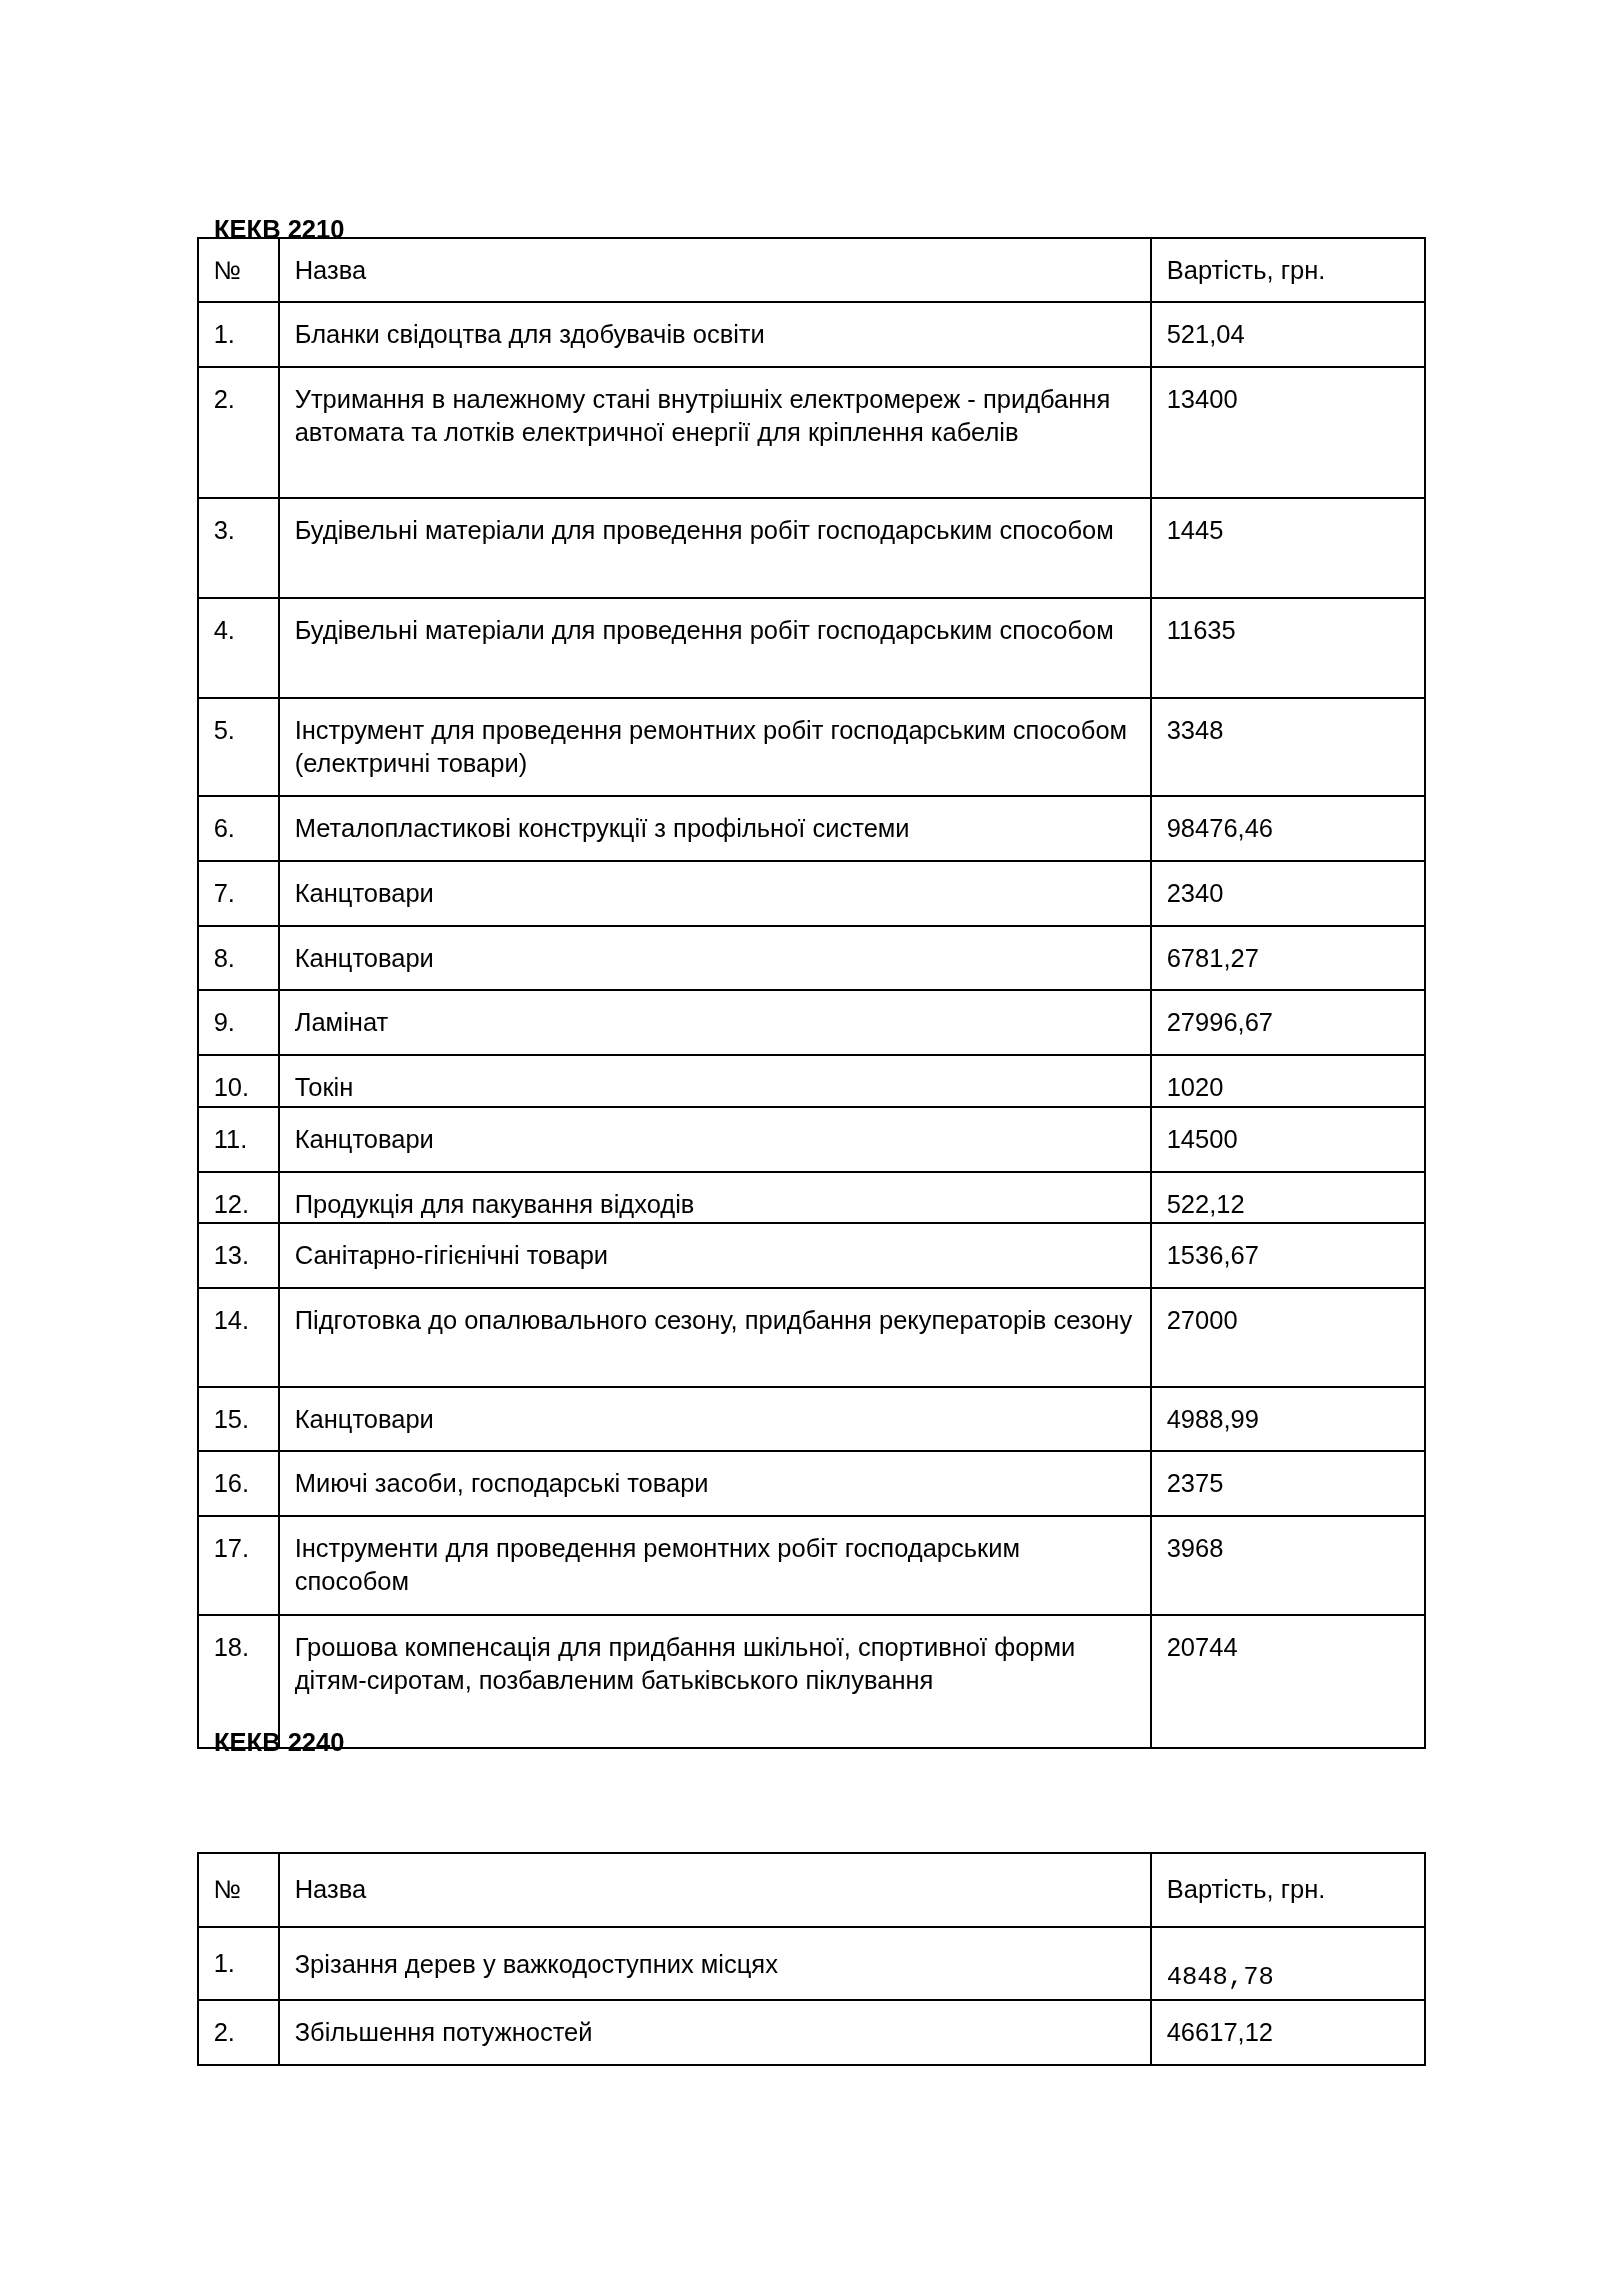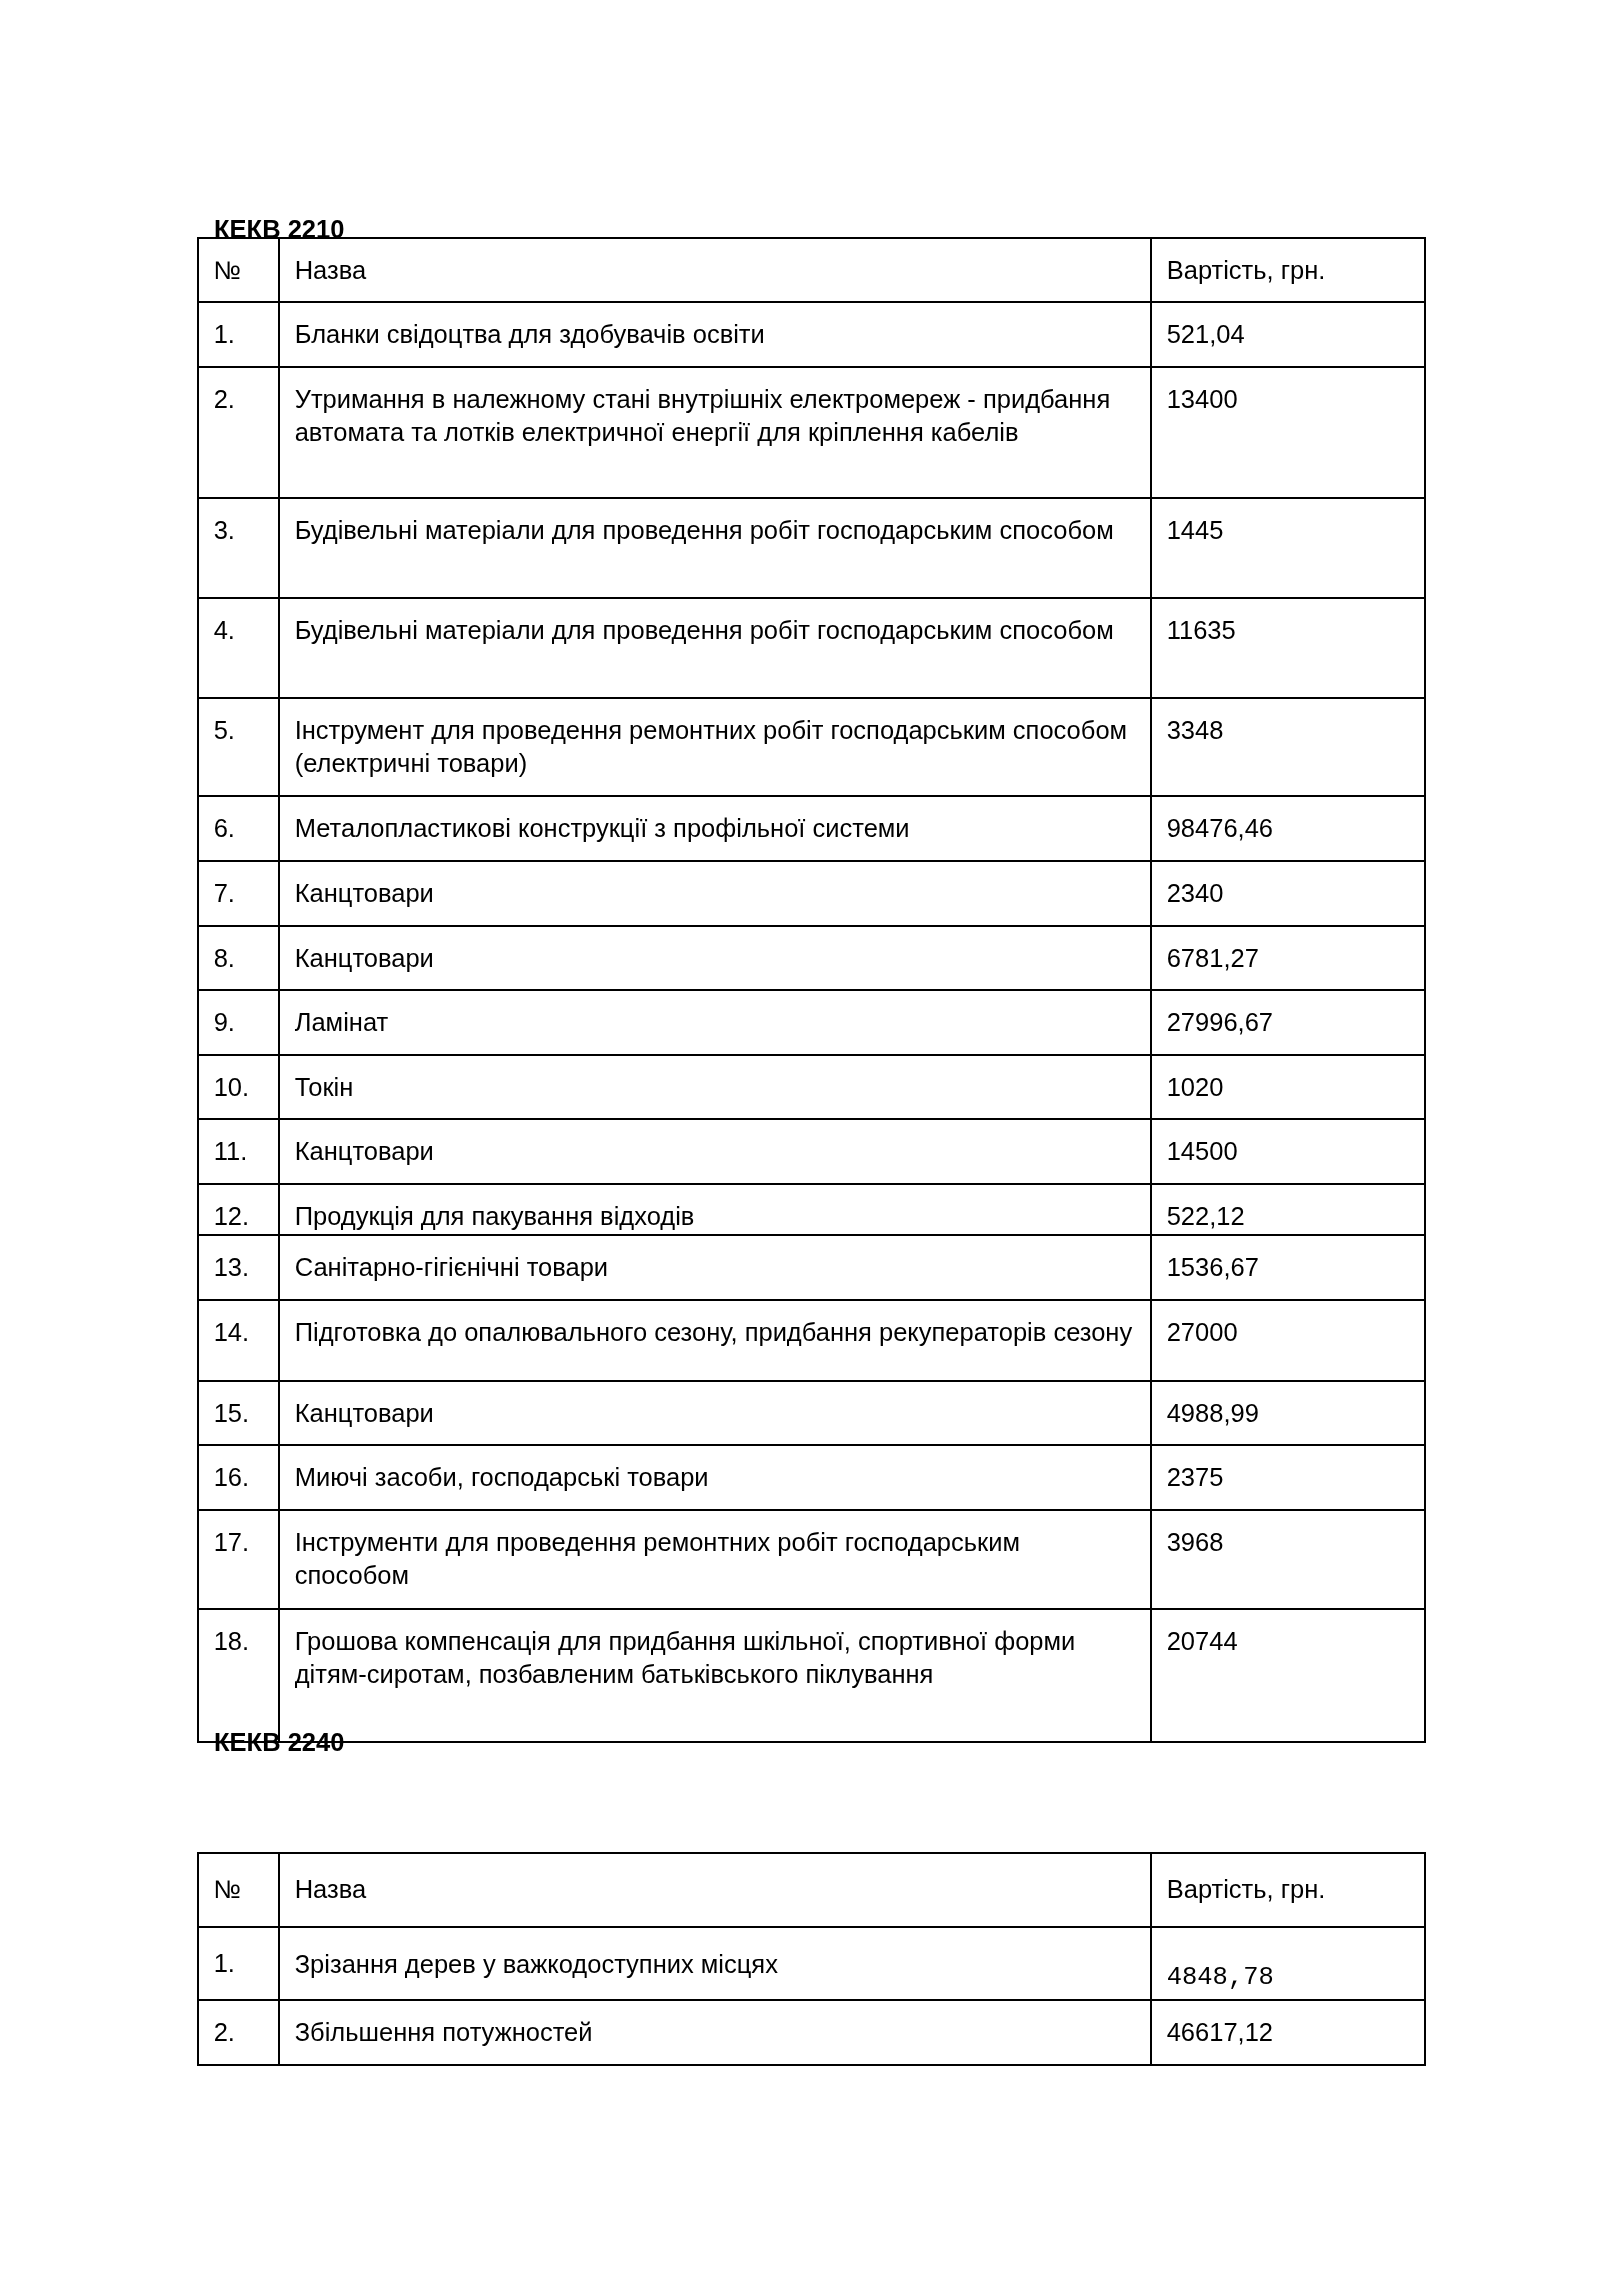--- a/index.html
+++ b/index.html
@@ -104,41 +104,41 @@
     <tr style="height:64px;">
       <td>8.</td>
       <td>Канцтовари</td>
       <td>6781,27</td>
     </tr>
     <tr style="height:65px;">
       <td>9.</td>
       <td>Ламінат</td>
       <td>27996,67</td>
     </tr>
-    <tr style="height:64px;padding-left:28px;">
+    <tr style="height:52px;padding-left:28px;">
       <td>10.</td>
       <td>Токін</td>
       <td>1020</td>
     </tr>
     <tr style="height:65px;">
       <td>11.</td>
       <td>Канцтовари</td>
       <td>14500</td>
     </tr>
     <tr style="height:51px;">
       <td>12.</td>
       <td>Продукція для пакування відходів</td>
       <td>522,12</td>
     </tr>
     <tr style="height:65px;">
       <td>13.</td>
       <td>Санітарно-гігієнічні товари</td>
       <td>1536,67</td>
     </tr>
-    <tr style="height:81px;padding-left:36px;">
+    <tr style="height:99px;padding-left:36px;">
       <td>14.</td>
       <td>Підготовка до опалювального сезону, придбання рекуператорів сезону</td>
       <td>27000</td>
     </tr>
     <tr style="height:64px;padding-left:44px;">
       <td>15.</td>
       <td>Канцтовари</td>
       <td>4988,99</td>
     </tr>
     <tr style="height:65px;">

